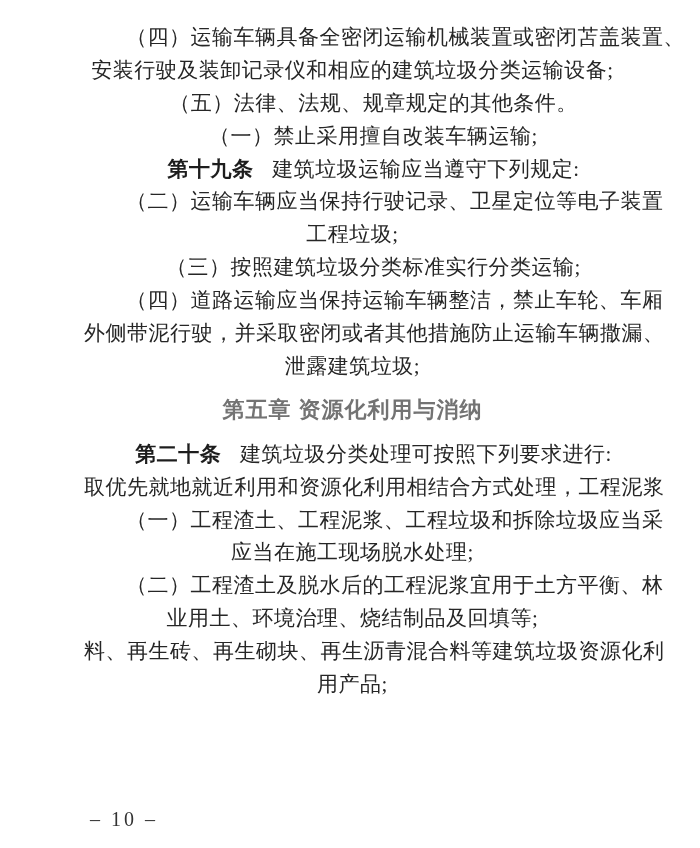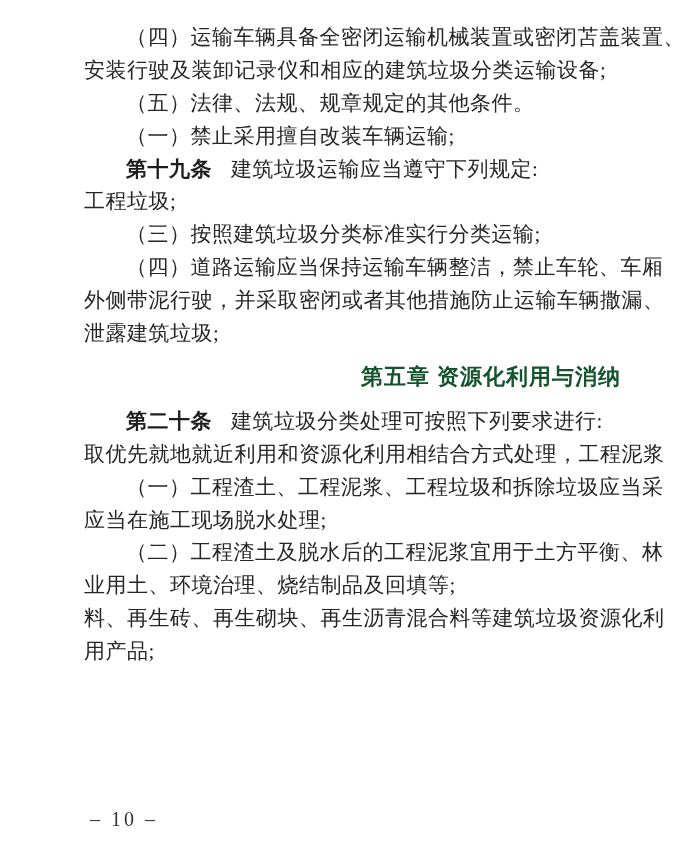--- a/index.html
+++ b/index.html
@@ -20,42 +20,42 @@
     top: 21px;
     width: 537px;
   }
   .line {
     font-size: 21px;
     line-height: 32.9px;
     height: 32.9px;
     color: #262626;
     letter-spacing: 0.5px;
     white-space: nowrap;
-    text-align: left;
+    text-align: center;
   }
   .line.indent {
     text-indent: 2em;
   }
   .line.justify {
     text-align: justify;
     text-align-last: justify;
   }
   .lead {
     font-family: "Liberation Sans", "DejaVu Sans", sans-serif;
     font-weight: bold;
     color: #1d1d1d;
     margin-right: 0.9em;
   }
   .chapter {
     font-family: "Liberation Sans", "DejaVu Sans", sans-serif;
     font-weight: bold;
     font-size: 22px;
     line-height: 36px;
-    color: #14532d;
-    text-align: right;
+    color: #737373;
+    text-align: center;
     margin: 9px 0 10px 0;
     letter-spacing: 1px;
   }
   .footer {
     position: absolute;
     left: 90px;
     top: 808px;
     font-size: 20px;
     color: #333333;
     letter-spacing: 3px;
@@ -64,20 +64,21 @@
 </head>
 <body>
 
 <div class="page">
   <div class="content" id="doc-content">
       <div class="line indent justify">（四）运输车辆具备全密闭运输机械装置或密闭苫盖装置、</div>
       <div class="line">安装行驶及装卸记录仪和相应的建筑垃圾分类运输设备;</div>
       <div class="line indent">（五）法律、法规、规章规定的其他条件。</div>
       <div class="line indent">（一）禁止采用擅自改装车辆运输;</div>
       <div class="line indent"><span class="lead">第十九条</span>建筑垃圾运输应当遵守下列规定:</div>
+      <div class="line indent justify">（二）运输车辆应当保持行驶记录、卫星定位等电子装置</div>
       <div class="line">工程垃圾;</div>
       <div class="line indent">（三）按照建筑垃圾分类标准实行分类运输;</div>
       <div class="line indent justify">（四）道路运输应当保持运输车辆整洁，禁止车轮、车厢</div>
       <div class="line justify">外侧带泥行驶，并采取密闭或者其他措施防止运输车辆撒漏、</div>
       <div class="line">泄露建筑垃圾;</div>
       <div class="chapter">第五章 资源化利用与消纳</div>
       <div class="line indent"><span class="lead">第二十条</span>建筑垃圾分类处理可按照下列要求进行:</div>
       <div class="line justify">取优先就地就近利用和资源化利用相结合方式处理，工程泥浆</div>
       <div class="line indent justify">（一）工程渣土、工程泥浆、工程垃圾和拆除垃圾应当采</div>
       <div class="line">应当在施工现场脱水处理;</div>

